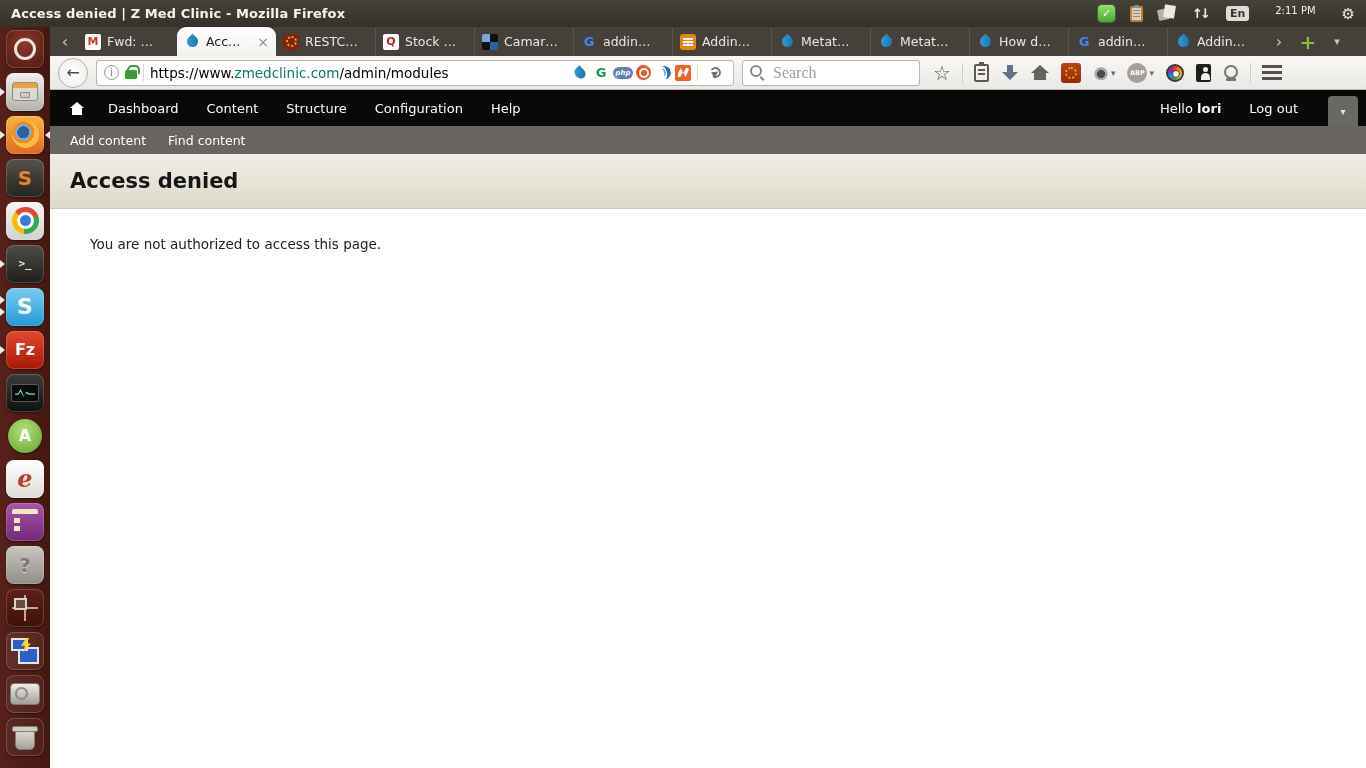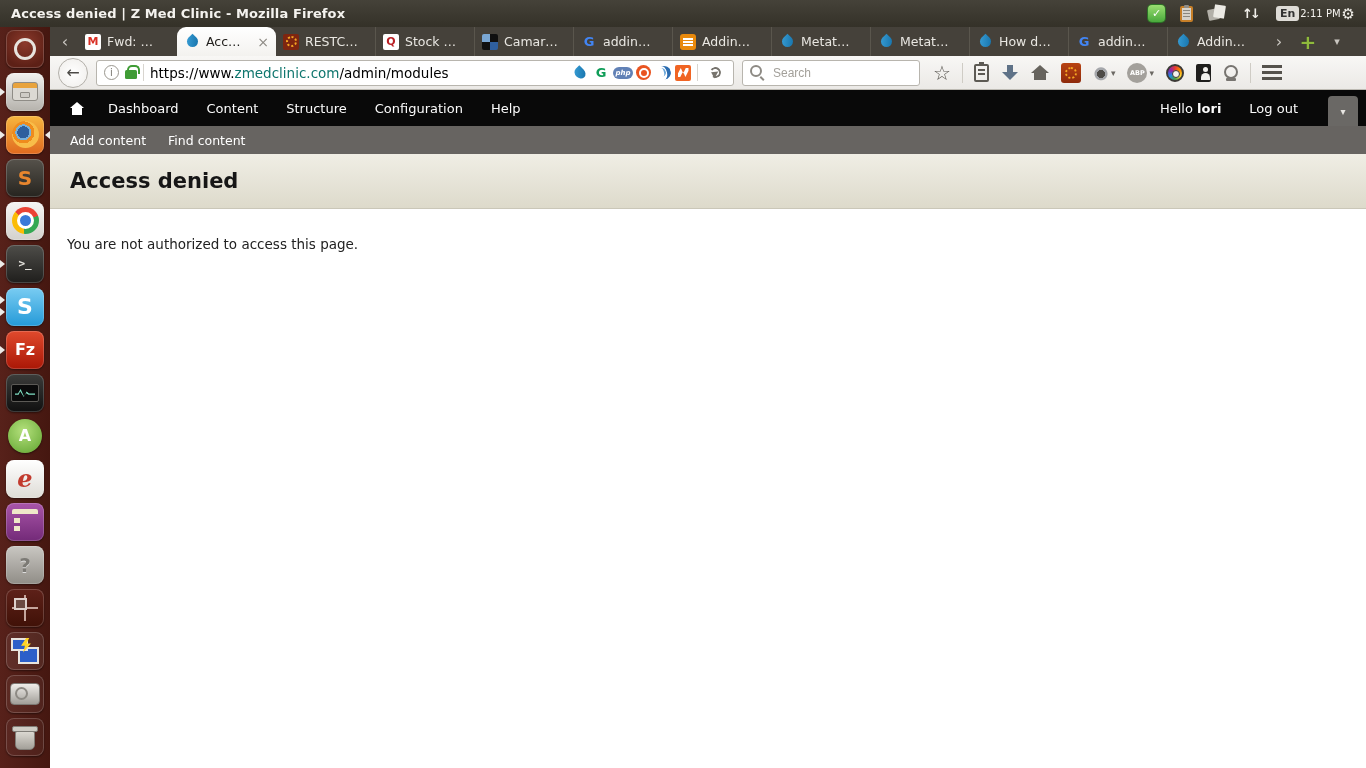--- a/index.html
+++ b/index.html
@@ -2,21 +2,21 @@
 <html><head>
 <meta charset="utf-8">
 <style>
   *{box-sizing:border-box}
   html,body{margin:0;padding:0}
   body{width:1366px;height:768px;overflow:hidden;font-family:"DejaVu Sans","Liberation Sans",sans-serif;background:#fff;position:relative}
 
   
   .panel{position:absolute;top:0;left:0;right:0;height:27px;background:linear-gradient(#454239,#343128);color:#f5f3ef;display:flex;align-items:center;padding:0 11px;z-index:20}
   .win-title{font-weight:bold;font-size:13px;letter-spacing:.1px}
-  .tray{margin-left:auto;display:flex;align-items:center;gap:1px}
+  .tray{margin-left:auto;display:flex;gap:26px}
   .clock{font-size:10px}
   .t-session-gear{font-size:15px;color:#f0eee9}
   .t-session-gear::before{content:"⚙"}
   .kbd{background:#dedcd7;color:#333;border-radius:3px;font-size:11px;font-weight:bold;padding:1px 4px}
   .tico{display:inline-flex;align-items:center;justify-content:center}
   .t-skype-status{width:17px;height:17px;border-radius:4px;background:linear-gradient(#9ade71,#49a93c);box-shadow:0 0 0 1px #2c7326}
   .t-skype-status::before{content:"✓";color:#fff;font-size:11px;font-weight:bold}
   .t-clipboard{width:13px;height:16px;background:#d6d2ca;border:2px solid #c77f28;border-radius:2px;position:relative}
   .t-clipboard::before{content:"";position:absolute;left:2px;top:-3px;width:5px;height:3px;background:#918e88;border-radius:1px}
   .t-clipboard::after{content:"";position:absolute;left:1px;top:2px;width:7px;height:8px;background:linear-gradient(#8a877f 0 1px,#0000 1px 3px,#8a877f 3px 4px,#0000 4px 6px,#8a877f 6px 7px,#0000 7px)}
@@ -130,21 +130,21 @@
   .pa-codeigniter::after{content:"";position:absolute;left:3px;top:4px;width:7px;height:9px;border-right:2.5px solid #6aa6d8;border-radius:50%;transform:rotate(-14deg)}
   .pa-zigzag{background:#f06423;width:16px;height:16px}
   .pa-zigzag::before{content:"";width:11px;height:9px;background:#fff;clip-path:polygon(0 100%,0 70%,30% 0,52% 62%,75% 0,100% 0,100% 30%,72% 100%,50% 38%,25% 100%)}
   .reloadbtn{display:flex;align-items:center;justify-content:center;width:22px;flex:none}
   .ic-reload{width:11px;height:11px;border:2px solid #77746e;border-radius:50%;border-left-color:transparent;position:relative;transform:rotate(-12deg)}
   .ic-reload::before{content:"";position:absolute;left:-5px;top:-1px;border:4px solid transparent;border-right:6px solid #77746e;transform:rotate(40deg)}
   .searchbox{width:178px;height:26px;background:#fff;border:1px solid #b8b5ae;border-radius:3px;display:flex;align-items:center;padding:0 7px;gap:6px;flex:none}
   .ic-search{position:relative;width:15px;height:15px;flex:none}
   .ic-search::before{content:"";position:absolute;left:0;top:0;width:8px;height:8px;border:2px solid #8d8a84;border-radius:50%}
   .ic-search::after{content:"";position:absolute;left:11px;top:11px;width:5px;height:2px;background:#8d8a84;transform:rotate(45deg);transform-origin:0 0}
-  .search-input{border:none;outline:none;flex:1;min-width:0;font-size:12px;color:#333;background:transparent;font-family:Liberation Sans, sans-serif}
+  .search-input{border:none;outline:none;flex:1;min-width:0;font-size:16px;color:#333;background:transparent;font-family:Liberation Serif, serif}
   .search-input::placeholder{color:#a3a09a}
   .toolbtns{display:flex;align-items:center;gap:10px;margin-left:4px;flex:none}
   .tbtn{display:flex;align-items:center;gap:2px;padding:1px}
   .caret{font-size:9px;color:#6b6863}
   .vsep{width:1px;height:20px;background:#cfccc5}
   .ti{display:inline-flex;align-items:center;justify-content:center}
   .ti-bookmark-star::before{content:"☆";font-size:20px;color:#5d5a54;line-height:1}
   .ti-bookmarks-clipboard{width:15px;height:18px;border:2px solid #5d5a54;border-radius:2px;position:relative}
   .ti-bookmarks-clipboard::before{content:"";position:absolute;left:3px;top:-4px;width:5px;height:3px;background:#5d5a54}
   .ti-bookmarks-clipboard::after{content:"";position:absolute;left:2px;top:3px;width:7px;height:8px;background:linear-gradient(#5d5a54 0 2px,#0000 2px 4px,#5d5a54 4px 6px,#0000 6px 8px)}
@@ -180,21 +180,21 @@
   .greeting b{font-weight:bold}
   .toggle{position:absolute;right:8px;top:6px;width:30px;height:30px;background:#6a6865;border-radius:4px 4px 0 0;display:flex;align-items:center;justify-content:center;color:#e8e6e2;font-size:10px}
 
   
   .shortcutbar{height:28px;background:#676461;display:flex;align-items:center;gap:22px;padding:0 20px;font-size:12.5px}
   .shortcut{color:#fff;cursor:default}
 
   
   .titleband{height:55px;background:linear-gradient(#f0eee5,#dddacb);border-bottom:1px solid #cac7b8;display:flex;align-items:center;padding:0 20px}
   .page-title{font-size:21px;font-weight:600;color:#161616;margin:0}
-  .content{flex:1;background:#fff;padding:27px 0 0 17px;font-size:13.5px;color:#222}
+  .content{flex:1;background:#fff;padding:27px 0 0 40px;font-size:13.5px;color:#222}
 </style>
 </head>
 <body>
 
 <div class="panel">
   <span class="win-title">Access denied | Z Med Clinic - Mozilla Firefox</span>
   <div class="tray">
     <span style="display:flex;align-items:center;gap:15px">
         <span class="tico t-skype-status"></span>
         <span class="tico t-clipboard"></span>

